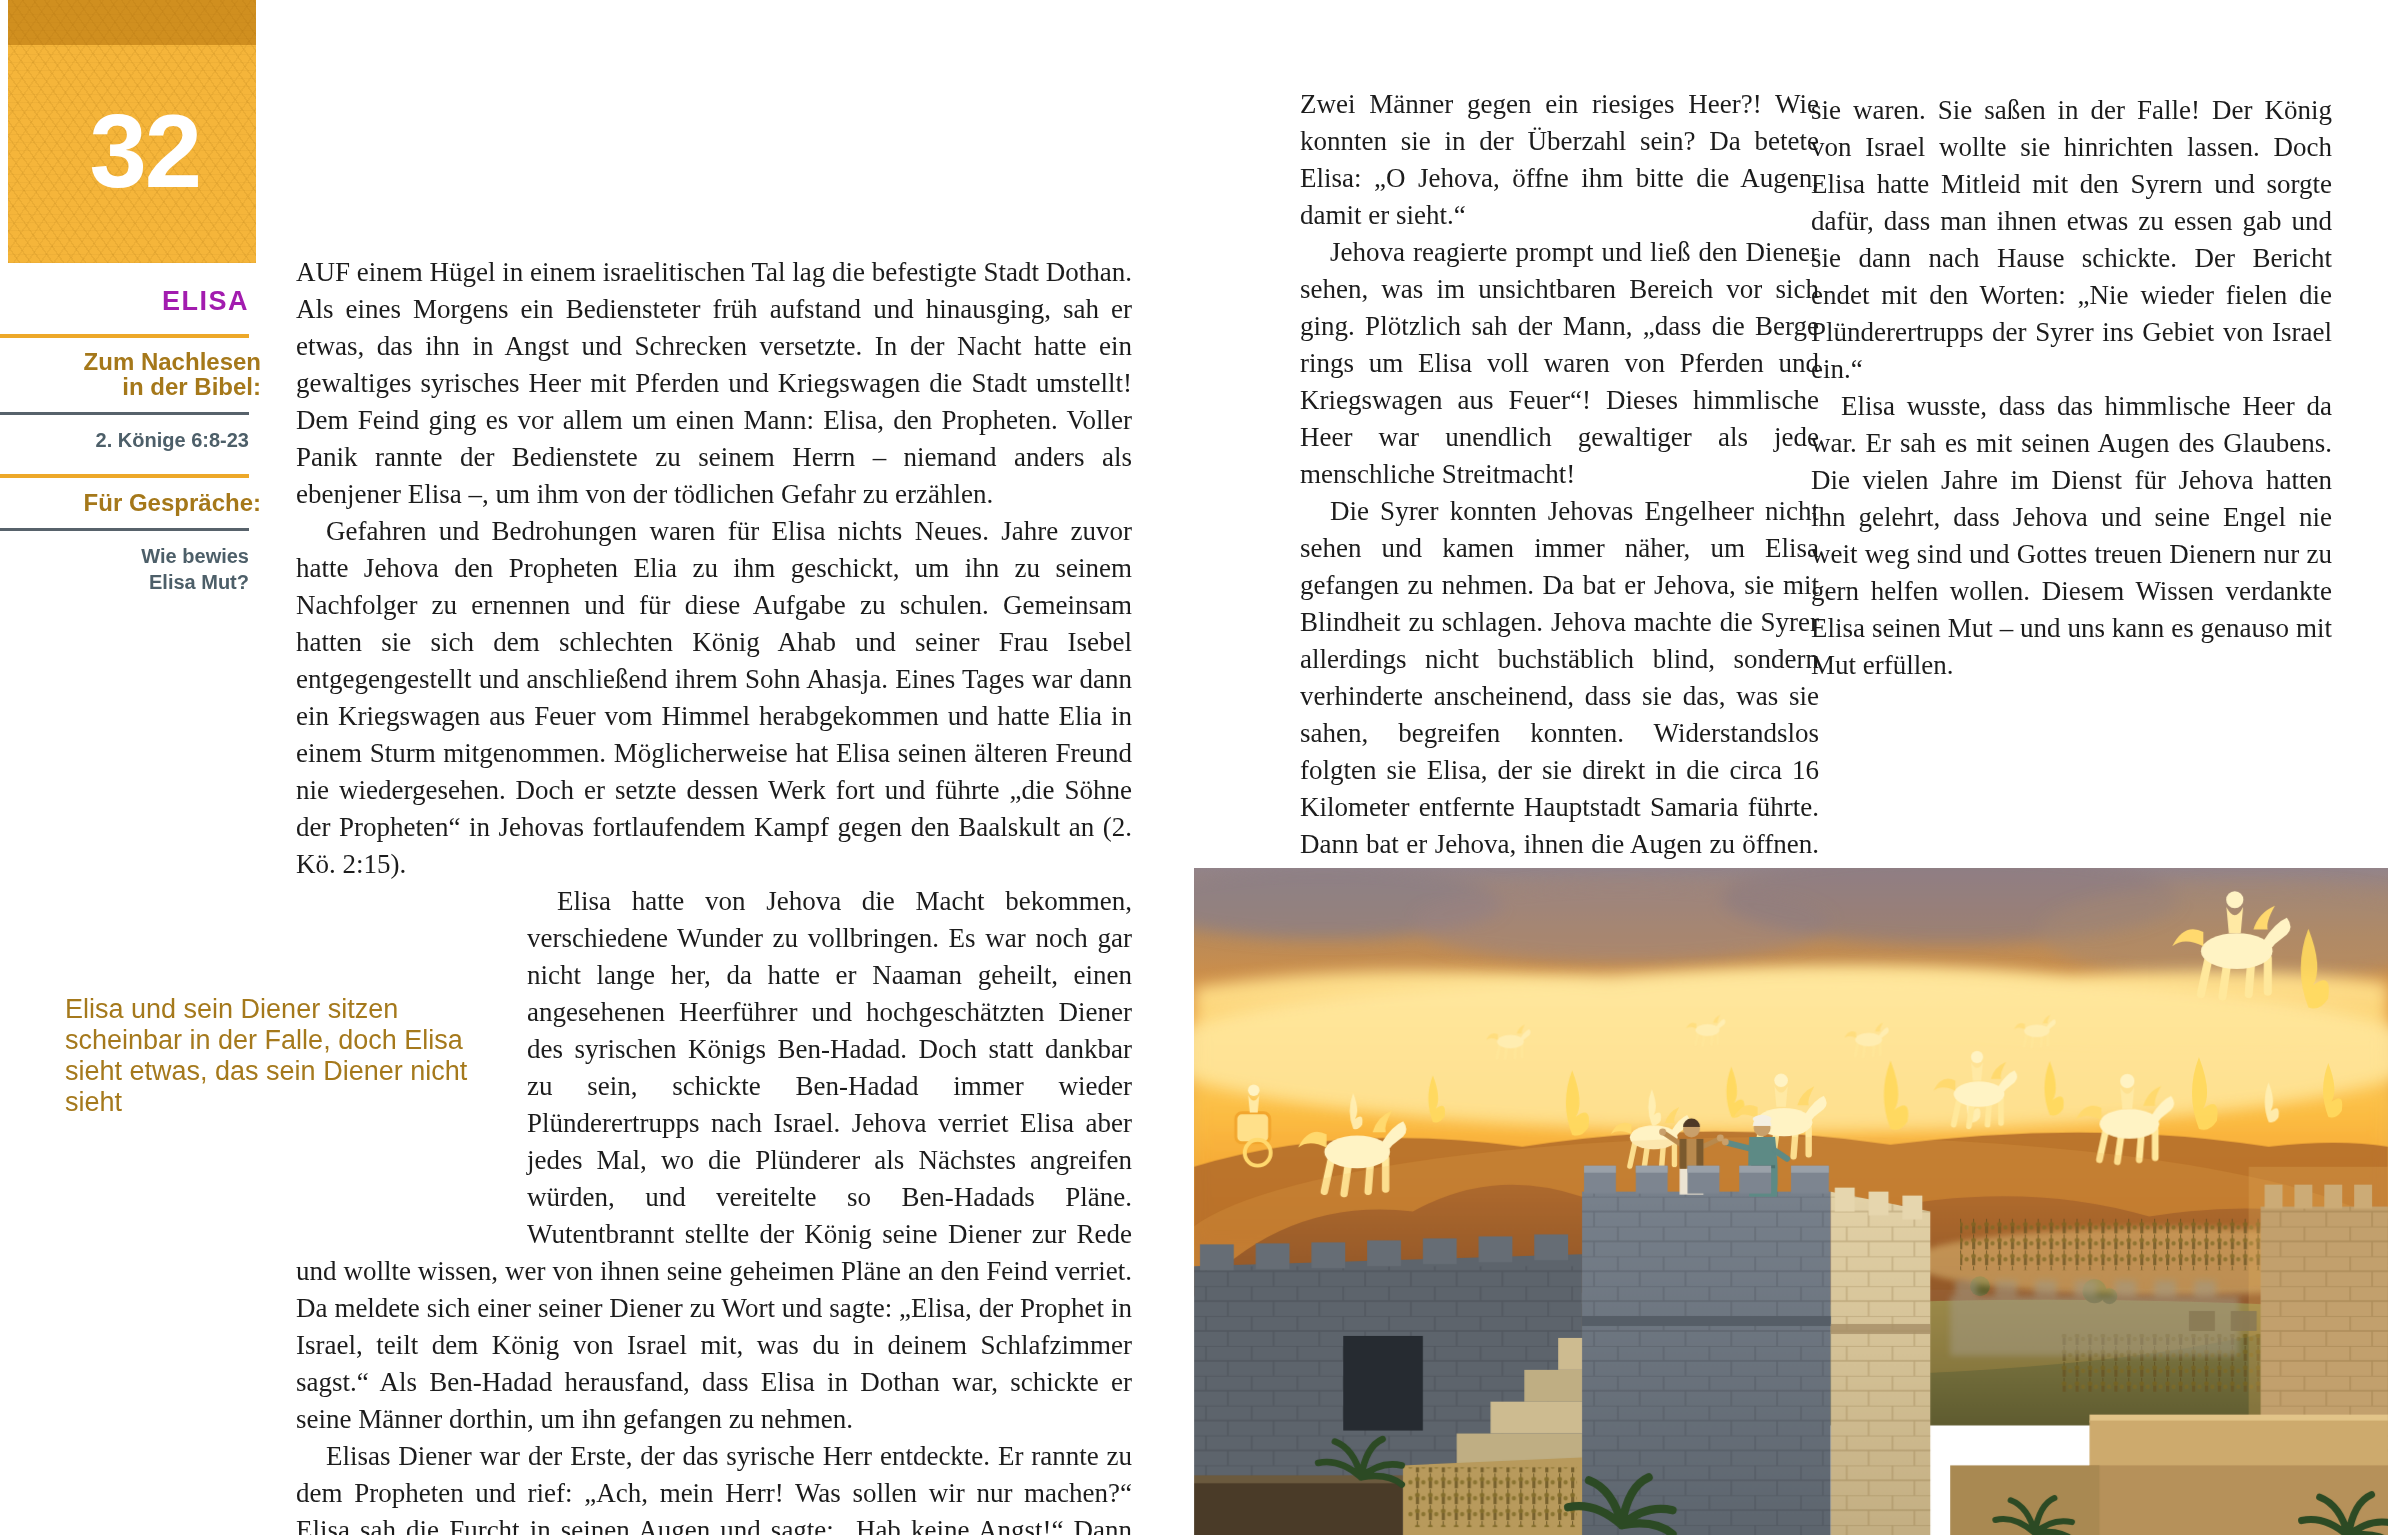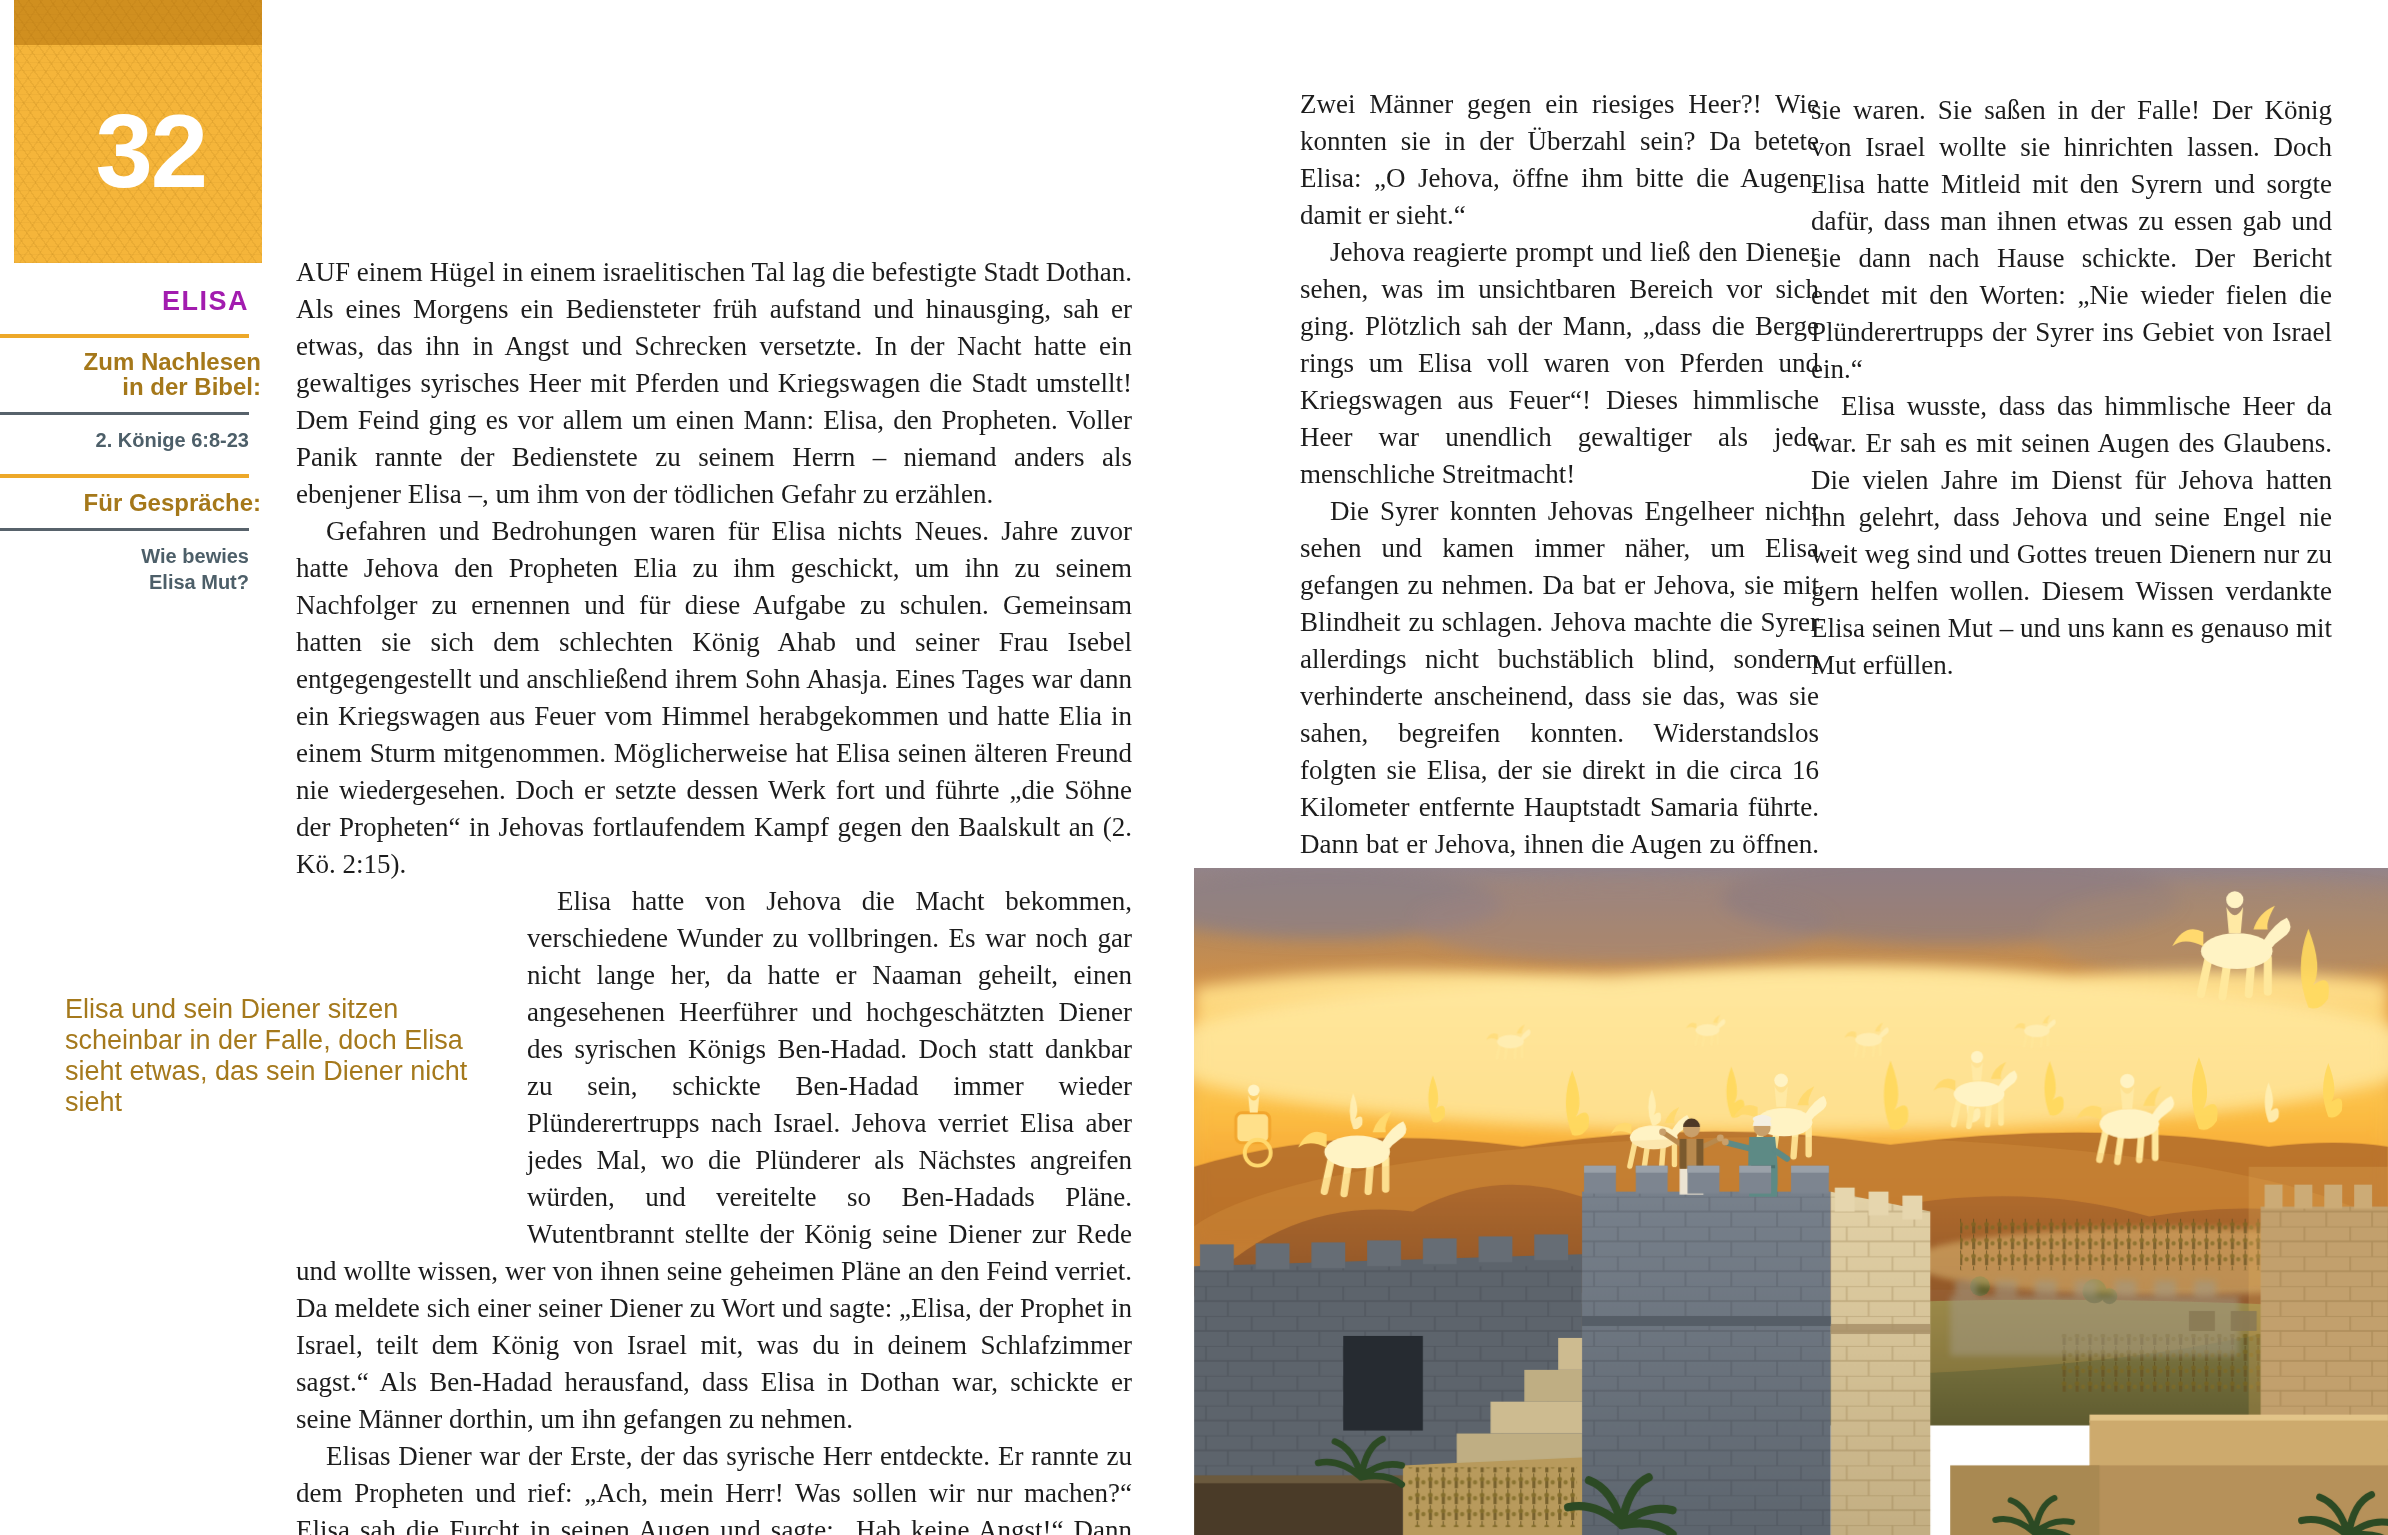--- a/index.html
+++ b/index.html
@@ -1,20 +1,20 @@
 <!DOCTYPE html>
 <html lang="de"><head>
 <meta charset="utf-8">
 <style>
   html,body{margin:0;padding:0;background:#ffffff;}
   .page{position:relative;width:2388px;height:1535px;background:#ffffff;overflow:hidden;
         font-family:"Liberation Serif",serif;color:#1c1c1c;}
 
   
-  .chapter-box{position:absolute;left:14px;top:0;width:248px;height:263px;background:#f5b53a;
+  .chapter-box{position:absolute;left:8px;top:0;width:248px;height:263px;background:#f5b53a;
     background-image:
       repeating-linear-gradient(55deg, rgba(140,90,0,.10) 0 1.5px, transparent 1.5px 9px),
       repeating-linear-gradient(-55deg, rgba(140,90,0,.08) 0 1.5px, transparent 1.5px 11px),
       repeating-linear-gradient(0deg, rgba(140,90,0,.06) 0 1px, transparent 1px 8px); text-align: right;}
   .chapter-box-top{position:absolute;left:0;top:0;width:100%;height:45px;background:rgba(164,98,0,.45);}
   .chapter-number{position:absolute;right:56px;top:100px;font-family:"Liberation Sans",sans-serif;
     font-weight:bold;font-size:103px;line-height:1;color:#ffffff;letter-spacing:-2px;}
 
   
   .sidebar{position:absolute;left:0;top:0;width:249px;font-family:"Liberation Sans",sans-serif;

